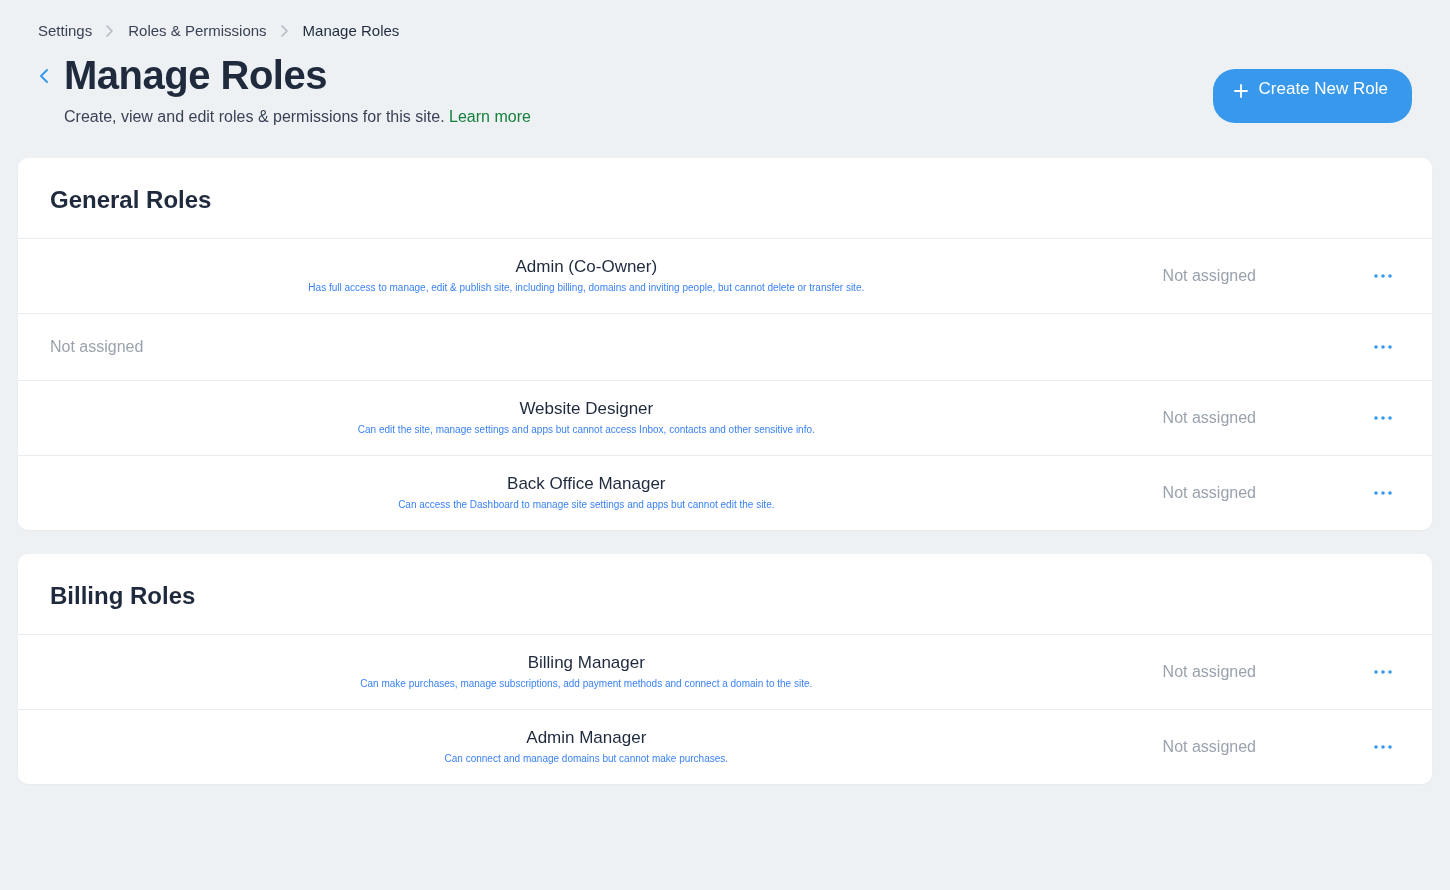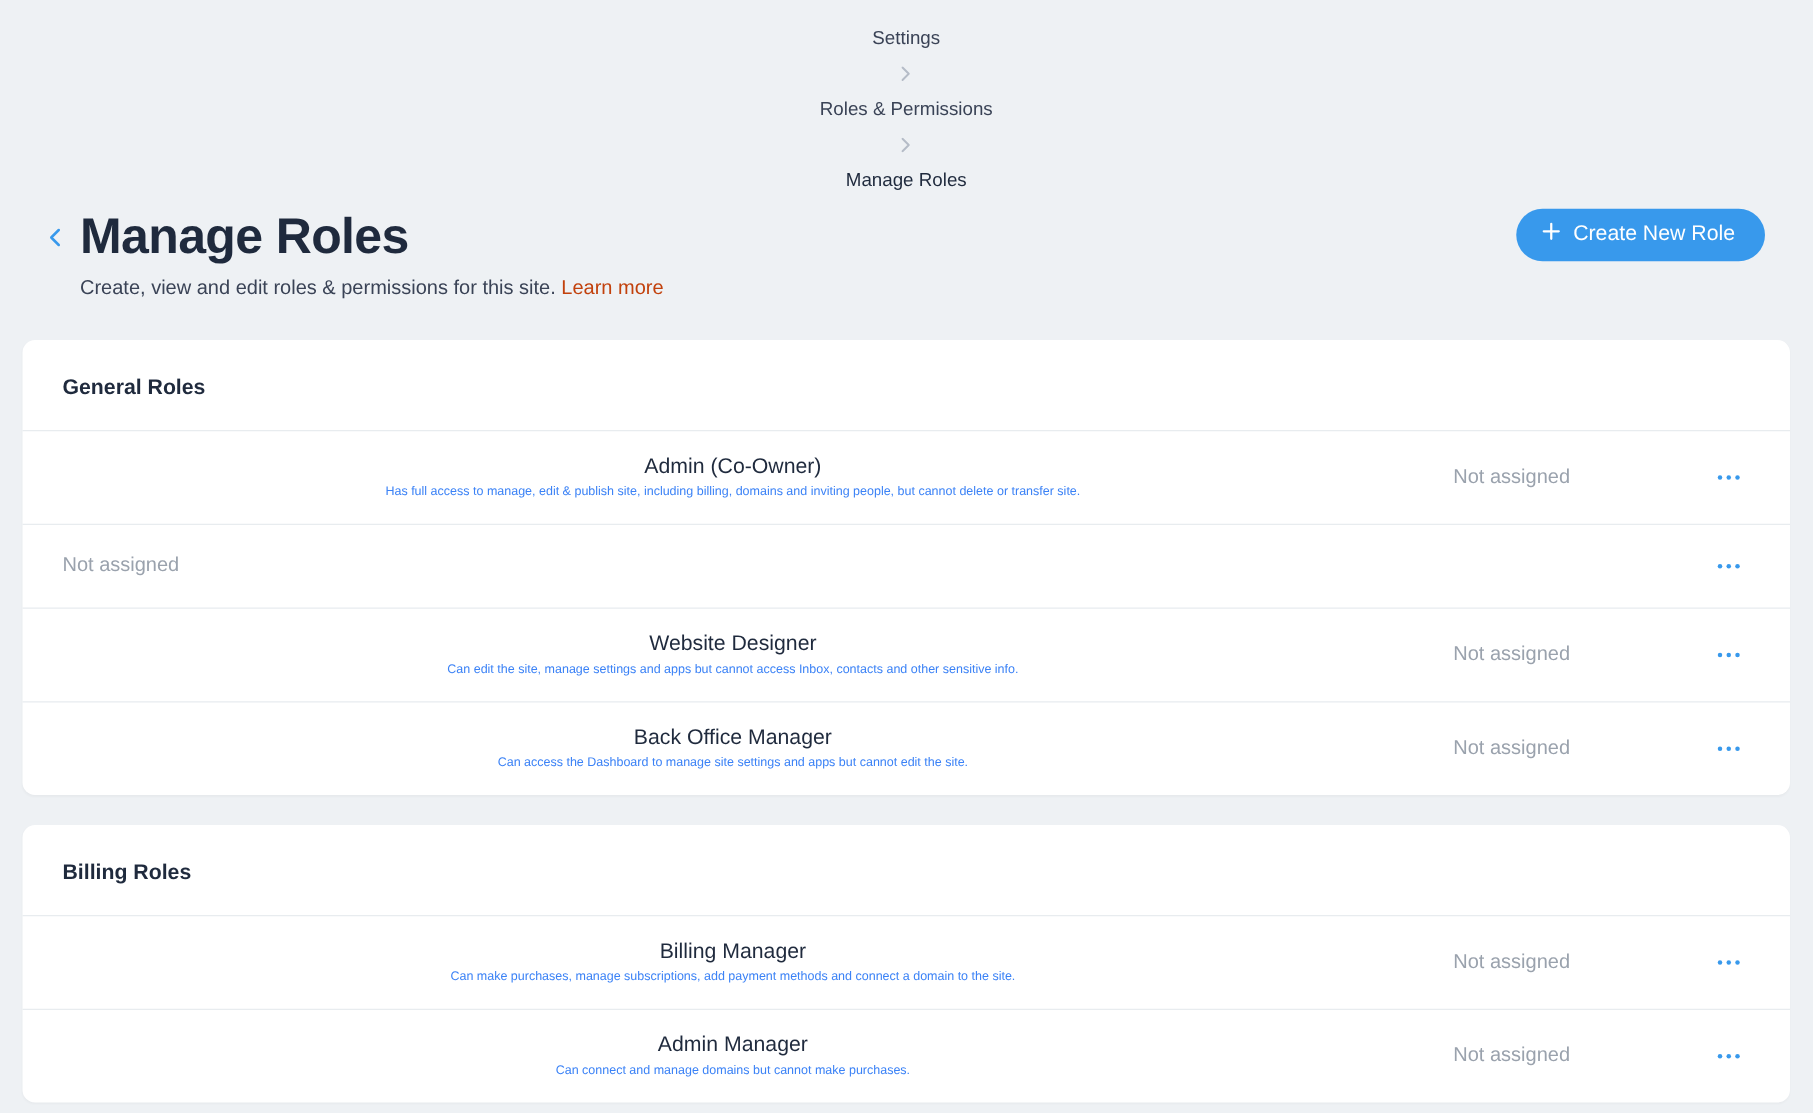--- a/index.html
+++ b/index.html
@@ -14,21 +14,20 @@
   .page {
     padding: 0 18px 18px 18px;
   }
   .breadcrumb {
     display: flex;
     align-items: center;
     gap: 14px;
     padding: 22px 20px 14px 20px;
     font-size: 15px;
     color: #3a4356;
-    flex-direction: column;
   }
   .breadcrumb .crumb { cursor: pointer; }
   .breadcrumb .crumb.current { font-weight: 400; color:#1f2a3d;}
   .breadcrumb .chev { color: #b5bcc7; display:flex; align-items:center;}
   .header-row {
     display: flex;
     align-items: flex-start;
     justify-content: space-between;
     padding: 0 20px 8px 20px;
   }
@@ -43,48 +42,48 @@
     font-size: 40px;
     font-weight: 700;
     color:#1f2a3d;
     letter-spacing:-0.5px;
   }
   .subtitle {
     font-size:16px;
     color:#3a4356;
     margin-top:10px;
   }
-  .subtitle a { color:#c2410c; text-decoration:none; cursor:pointer;}
+  .subtitle a { color:#15803d; text-decoration:none; cursor:pointer;}
   .create-btn {
     display:flex;
-    align-items:flex-start;
+    align-items:flex-end;
     gap:10px;
     background:#3899ec;
     color:#fff;
     border:none;
     border-radius:22px;
     font-size:17px;
     font-weight:400;
-    padding:10px 24px 12px 20px;
+    padding:10px 24px 24px 20px;
     cursor:pointer;
-    margin-top:0;
+    margin-top:16px;
   }
   .create-btn .plus{display:flex;align-items:center;}
   .card {
     background:#fff;
     border-radius:10px;
     margin-top:24px;
     box-shadow:0 1px 2px rgba(0,0,0,0.03);
   }
   .card-header{
     padding:28px 32px 24px 32px;
     border-bottom:1px solid #e8ecef;
   }
   .card-header h2{
-    font-size:17px;
+    font-size:24px;
     font-weight:700;
     color:#1f2a3d;
   }
   .role-row{
     display:flex;
     align-items:center;
     justify-content:space-between;
     padding:18px 32px 18px 32px;
     border-bottom:1px solid #e8ecef;
     text-align:center;

